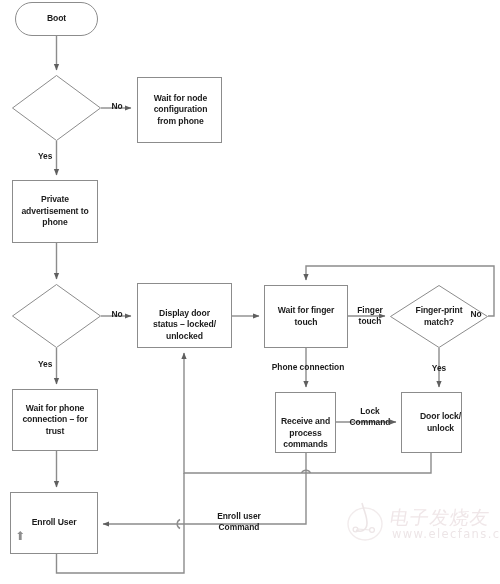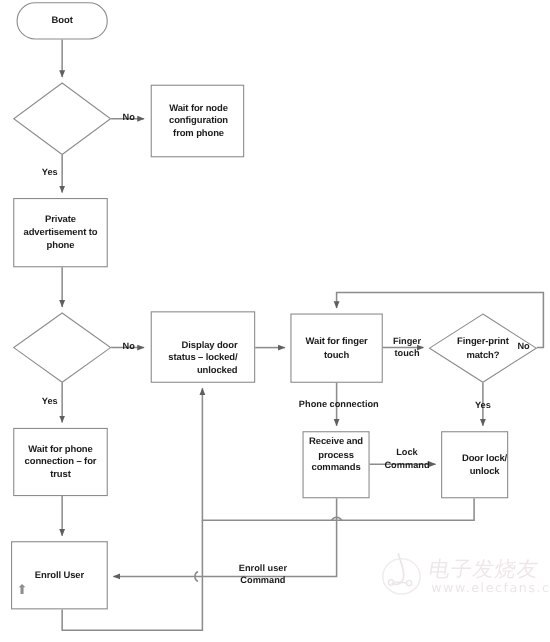--- a/index.html
+++ b/index.html
@@ -141,29 +141,29 @@
   </svg>
 
   <div class="node-text" style="left:15px;top:2px;width:83px;height:34px;">Boot</div>
 
 
   <div class="node-text" style="left:137px;top:77px;width:87px;height:66px;">Wait for node<br>configuration<br>from phone</div>
 
   <div class="node-text" style="left:12px;top:180px;width:86px;height:63px;">Private<br>advertisement to<br>phone</div>
 
 
-  <div class="node-text" style="left:137px;top:283px;width:95px;height:84px;text-align:right;">Display door<br>status – locked/<br>unlocked</div>
+  <div class="node-text" style="left:137px;top:283px;width:95px;height:84px;">Display door<br>status – locked/<br>unlocked</div>
 
   <div class="node-text" style="left:264px;top:285px;width:84px;height:63px;">Wait for finger<br>touch</div>
 
   <div class="node-text" style="left:390px;top:285px;width:98px;height:63px;">Finger-print<br>match?</div>
 
   <div class="node-text" style="left:12px;top:389px;width:86px;height:62px;">Wait for phone<br>connection – for<br>trust</div>
 
-  <div class="node-text" style="left:275px;top:384px;width:61px;height:59px;">Receive and<br>process<br>commands</div>
+  <div class="node-text" style="left:275px;top:404px;width:61px;height:59px;">Receive and<br>process<br>commands</div>
 
   <div class="node-text" style="left:410px;top:392px;width:61px;height:61px;border-radius:28px;">Door lock/<br>unlock</div>
 
   <div class="node-text" style="left:10px;top:492px;width:88px;height:62px;">Enroll User</div>
 
   <div class="enroll-glyph">⬆</div>
 
   <div class="edge-label" style="left:106px;top:101px;width:22px;text-align:center;">No</div>
 
   <div class="edge-label" style="left:38px;top:151px;width:30px;text-align:left;">Yes</div>

